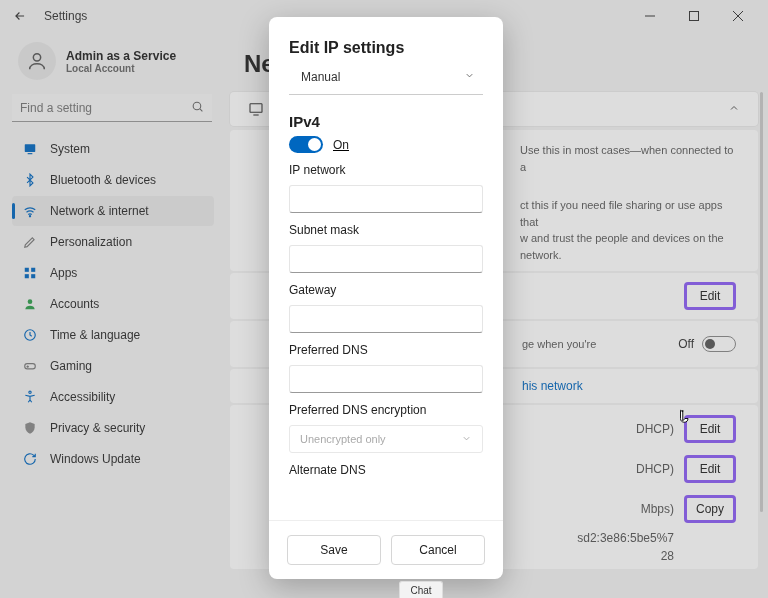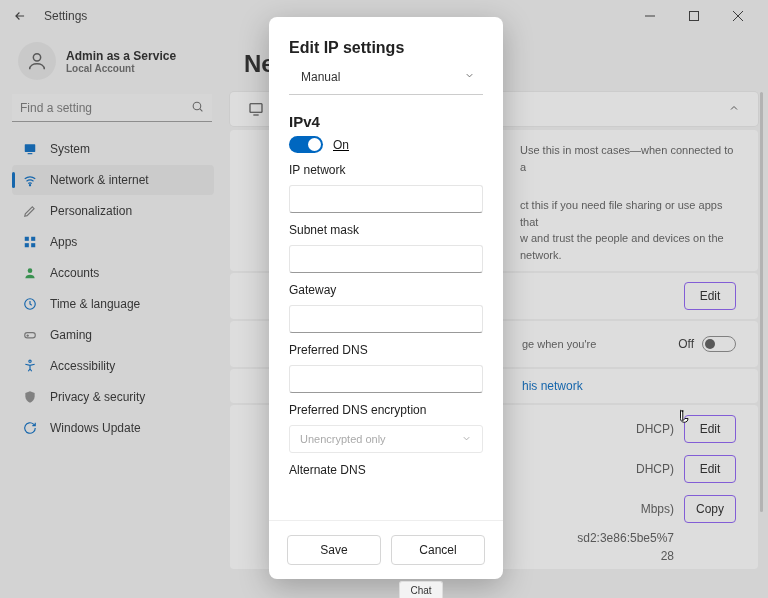--- a/index.html
+++ b/index.html
@@ -28,21 +28,21 @@
 .nav li .nicon { width: 16px; height: 16px; margin-right: 12px; display: flex; align-items: center; justify-content: center; }
 .nav li.selected { background: #e8e8e8; }
 .nav li.selected::before { content: ""; position: absolute; left: 0; top: 7px; bottom: 7px; width: 3px; background: #0067c0; border-radius: 2px; }
 
 
 .main { position: absolute; left: 230px; right: 10px; top: 40px; bottom: 0; }
 .pagehdr { font-size: 24px; font-weight: 600; color: #222; margin: 10px 0 14px 14px; }
 .card { background: #fff; border-radius: 4px; margin-bottom: 4px; padding: 14px 18px; display: flex; align-items: center; box-shadow: 0 0 0 1px rgba(0,0,0,0.04); }
 .card .chev { margin-left: auto; color: #555; }
 .desc { font-size: 11px; color: #5a5a5a; line-height: 1.5; }
-.actionbtn { width: 52px; height: 28px; background: #fff; border: 1px solid #8b5cf6; border-radius: 4px; font-size: 12px; color: #222; display: flex; align-items: center; justify-content: center; margin-left: auto; }
+.actionbtn { width: 52px; height: 28px; background: #fff; border: 3px solid #8b5cf6; border-radius: 4px; font-size: 12px; color: #222; display: flex; align-items: center; justify-content: center; margin-left: auto; }
 .toggle { display: flex; align-items: center; margin-left: auto; font-size: 12px; color: #333; }
 .toggle .switch { width: 34px; height: 16px; border: 1px solid #888; border-radius: 10px; margin-left: 8px; position: relative; }
 .toggle .switch::after { content: ""; position: absolute; left: 2px; top: 2px; width: 10px; height: 10px; background: #555; border-radius: 50%; }
 .link { color: #0067c0; font-size: 12px; }
 .row { display: flex; align-items: center; padding: 10px 22px; font-size: 12px; color: #444; }
 .row .val { color: #555; margin-left: auto; margin-right: 10px; }
 
 
 .dim { position: absolute; inset: 0; background: rgba(100,100,100,0.22); }
 
@@ -128,20 +128,28 @@
   <ul class="nav">
     <li>
         <span class="nicon">
           <svg width="14" height="14" viewBox="0 0 24 24" fill="#0067c0">
             <rect x="3" y="4" width="18" height="13" rx="1" fill="#0067c0"></rect>
             <rect x="8" y="19" width="8" height="2" fill="#0067c0"></rect>
           </svg>
         </span>
         <span>System</span>
       </li>
+    <li>
+        <span class="nicon">
+          <svg width="14" height="14" viewBox="0 0 24 24" fill="none" stroke="#0067c0" stroke-width="2">
+            <path d="M7 7l10 10-5 5V2l5 5L7 17"></path>
+          </svg>
+        </span>
+        <span>Bluetooth &amp; devices</span>
+      </li>
     <li class="selected">
         <span class="nicon">
           <svg width="14" height="14" viewBox="0 0 24 24" fill="none" stroke="#0067c0" stroke-width="2">
             <path d="M3 10a15 15 0 0118 0M6 14a10 10 0 0112 0M9 18a5 5 0 016 0"></path>
             <circle cx="12" cy="21" r="1" fill="#0067c0"></circle>
           </svg>
         </span>
         <span>Network &amp; internet</span>
       </li>
     <li>

